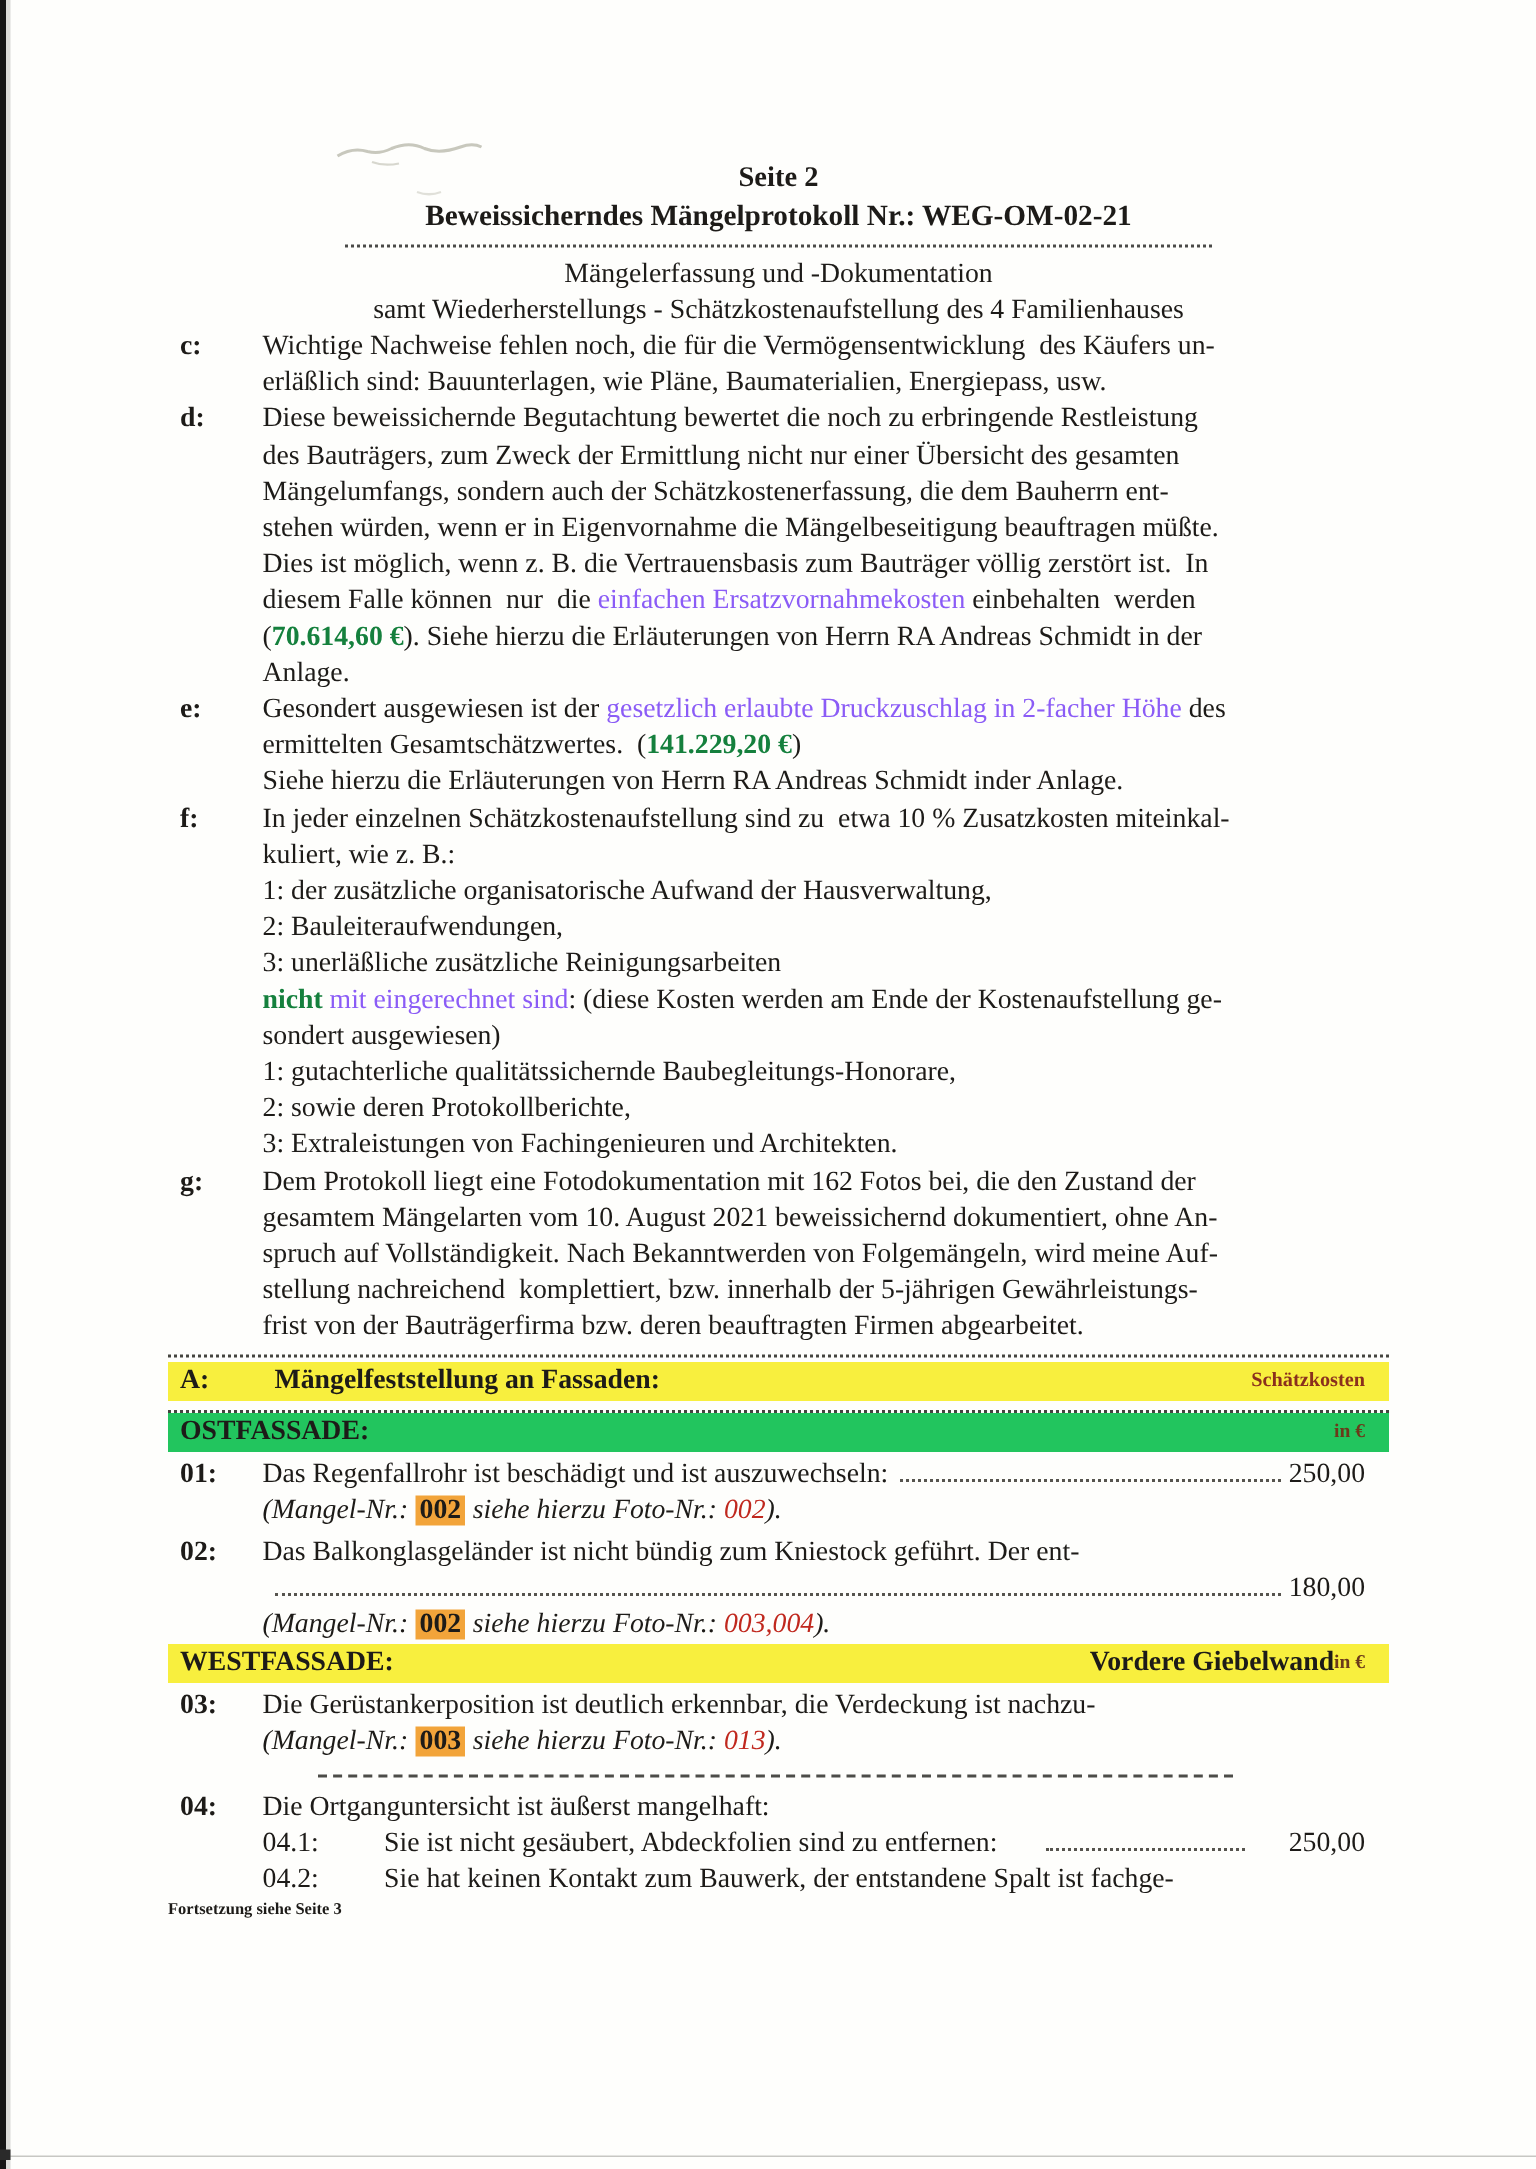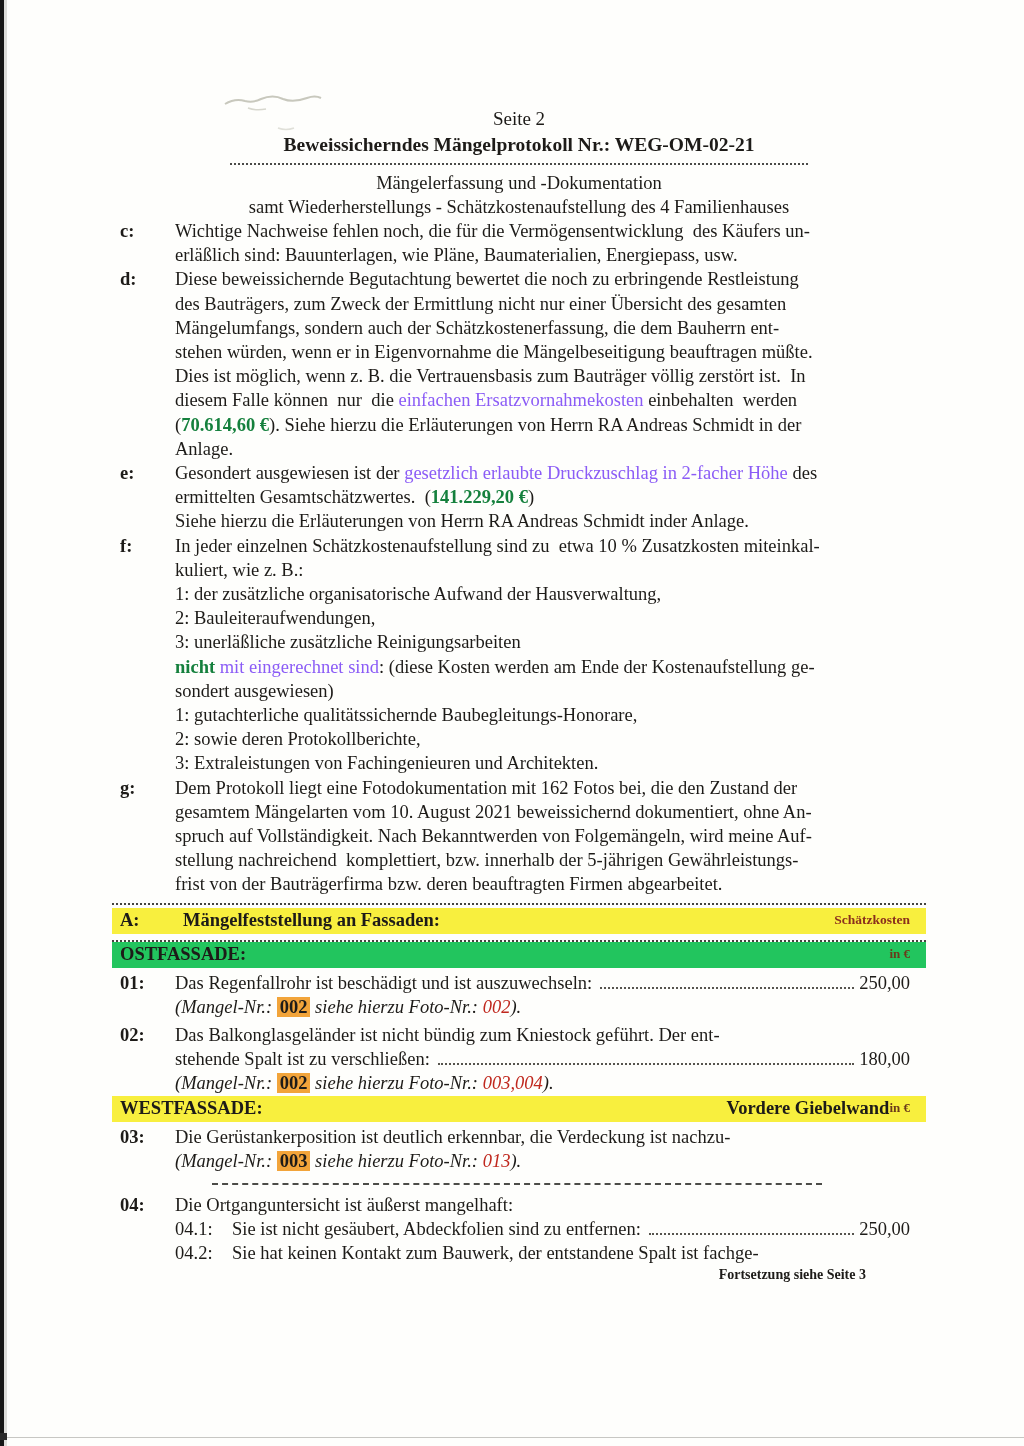--- a/index.html
+++ b/index.html
@@ -11,21 +11,21 @@
   }
   .edge-left{position:absolute;left:0;top:0;width:4px;height:1446px;background:#161616;}
   .edge-left-soft{position:absolute;left:4px;top:0;width:3px;height:1446px;background:#b9b9b6;opacity:.5;}
   .edge-bottom{position:absolute;left:0;bottom:8px;width:1024px;height:1px;background:#c7c7c3;}
   .edge-corner{position:absolute;left:0;bottom:6px;width:7px;height:7px;background:#2a2a2a;}
   .scribble{position:absolute;left:220px;top:88px;}
 
   .content{position:absolute;left:112px;top:0;width:814px;}
 
   .hdr{padding-top:106px;text-align:center;}
-  .pageno{font-weight:normal;font-size:19px;line-height:25px;}
+  .pageno{font-weight:bold;font-size:19px;line-height:25px;}
   .doc-title{font-weight:bold;font-size:19.5px;line-height:27px;}
   .sep-title{width:578px;margin:5px auto 6px auto;border-top:2.5px dotted #4a4a48;height:0;}
   .subline{font-size:18.5px;line-height:24px;}
 
   .bar{background:#f8ef3e;display:flex;align-items:center;font-weight:bold;
        padding:2px 16px 3px 8px;font-size:18.5px;min-height:25px;box-sizing:border-box;}
   .intro-bar{margin-top:24px;margin-bottom:1px;}
   .bar-pale{background:#22c55e;}
   .sec-label{width:63px;flex:0 0 63px;}
   .sec-title{flex:1;}
@@ -47,25 +47,25 @@
   .defect-row{display:flex;font-size:18.5px;line-height:24.4px;margin-top:3px;}
   .d-no{flex:0 0 63px;padding-left:8px;font-weight:bold;box-sizing:border-box;}
   .d-body{flex:1;padding-right:16px;}
   .dline{display:flex;align-items:baseline;}
   .dline .txt{white-space:pre;}
   .leader{flex:1;border-bottom:2px dotted #56544e;margin:0 5px 5px 8px;min-width:26px;}
   .price{white-space:pre;}
   .mangel{font-style:italic;}
   .badge{background:#f2a43a;font-style:normal;font-weight:bold;padding:0 3px;}
   .foto{color:#c0281e;}
-  .sub-row{display:flex;align-items:baseline;}
+  .sub-row{display:flex;align-items:baseline;gap:24px;}
   .sub-no{flex:0 0 57px;white-space:pre;}
   .divider-mid{border-top:2px dashed #4c4c48;width:610px;margin:9px 0 8px 100px;height:0;}
 
-  .footer-note{text-align:right;font-weight:bold;font-size:14px;margin-top:1px;
+  .footer-note{text-align:left;font-weight:bold;font-size:11px;margin-top:1px;
                padding-right:60px;}
 </style>
 </head>
 <body>
 
 <div class="edge-left"></div>
 <div class="edge-left-soft"></div>
 
 <svg class="scribble" width="120" height="50" viewBox="0 0 120 50">
   <path d="M5 16 q10 -6 20 -3 q8 2 16 -2 q12 -5 22 0 q10 4 24 -1 q8 -3 14 0" fill="none" stroke="#9a9a88" stroke-width="2" opacity="0.55"></path>
@@ -156,21 +156,20 @@
           <div class="mangel"><span>(Mangel-Nr.: </span><span class="badge">002</span><span> siehe hierzu Foto-Nr.: </span><span class="foto">002</span><span>).</span></div>
         </div>
       </div>
       <div class="defect-row">
         <div class="d-no">02:</div>
         <div class="d-body">
           <div class="dline">
             <span class="txt">Das Balkonglasgeländer ist nicht bündig zum Kniestock geführt. Der ent-</span>
           </div>
           <div class="dline">
-            <span class="txt">stehende Spalt ist zu verschließen:</span>
             <span class="leader"></span>
             <span class="price">180,00</span>
           </div>
           <div class="mangel"><span>(Mangel-Nr.: </span><span class="badge">002</span><span> siehe hierzu Foto-Nr.: </span><span class="foto">003,004</span><span>).</span></div>
         </div>
       </div>
       <div class="bar">
         <span class="bar-name">WESTFASSADE:</span>
         <span class="bar-center">Vordere Giebelwand</span>
         <span class="bar-unit">in €</span>

